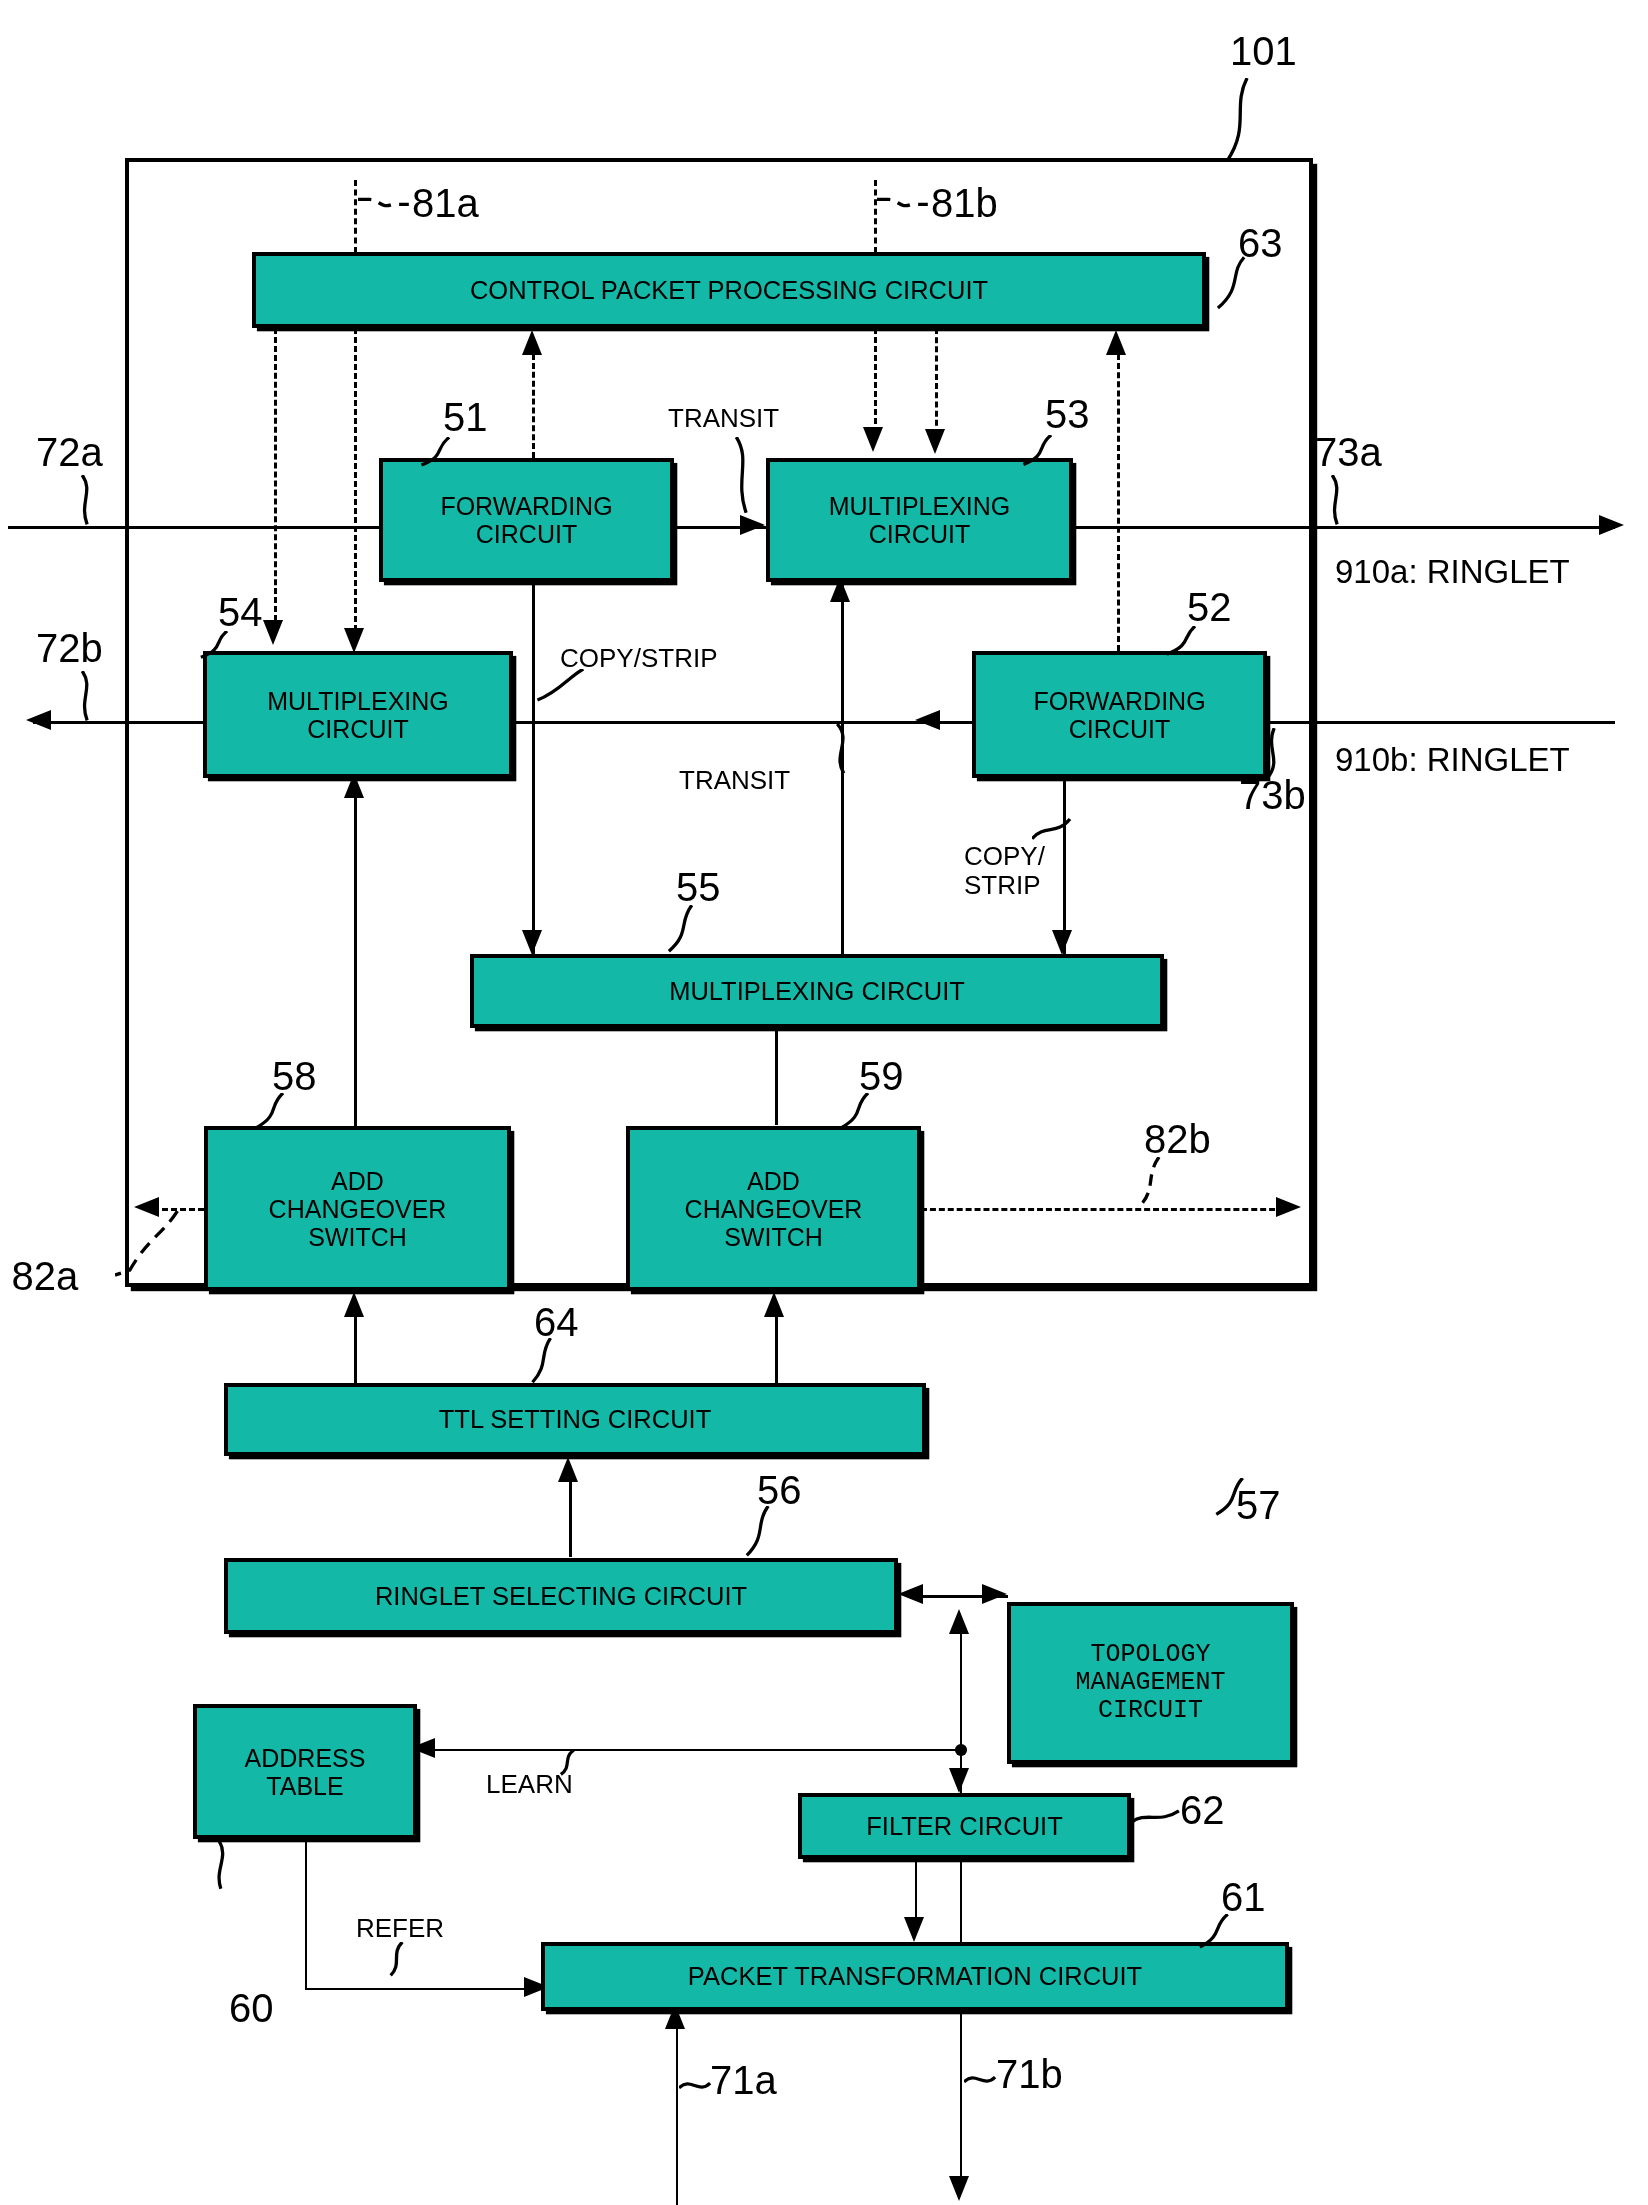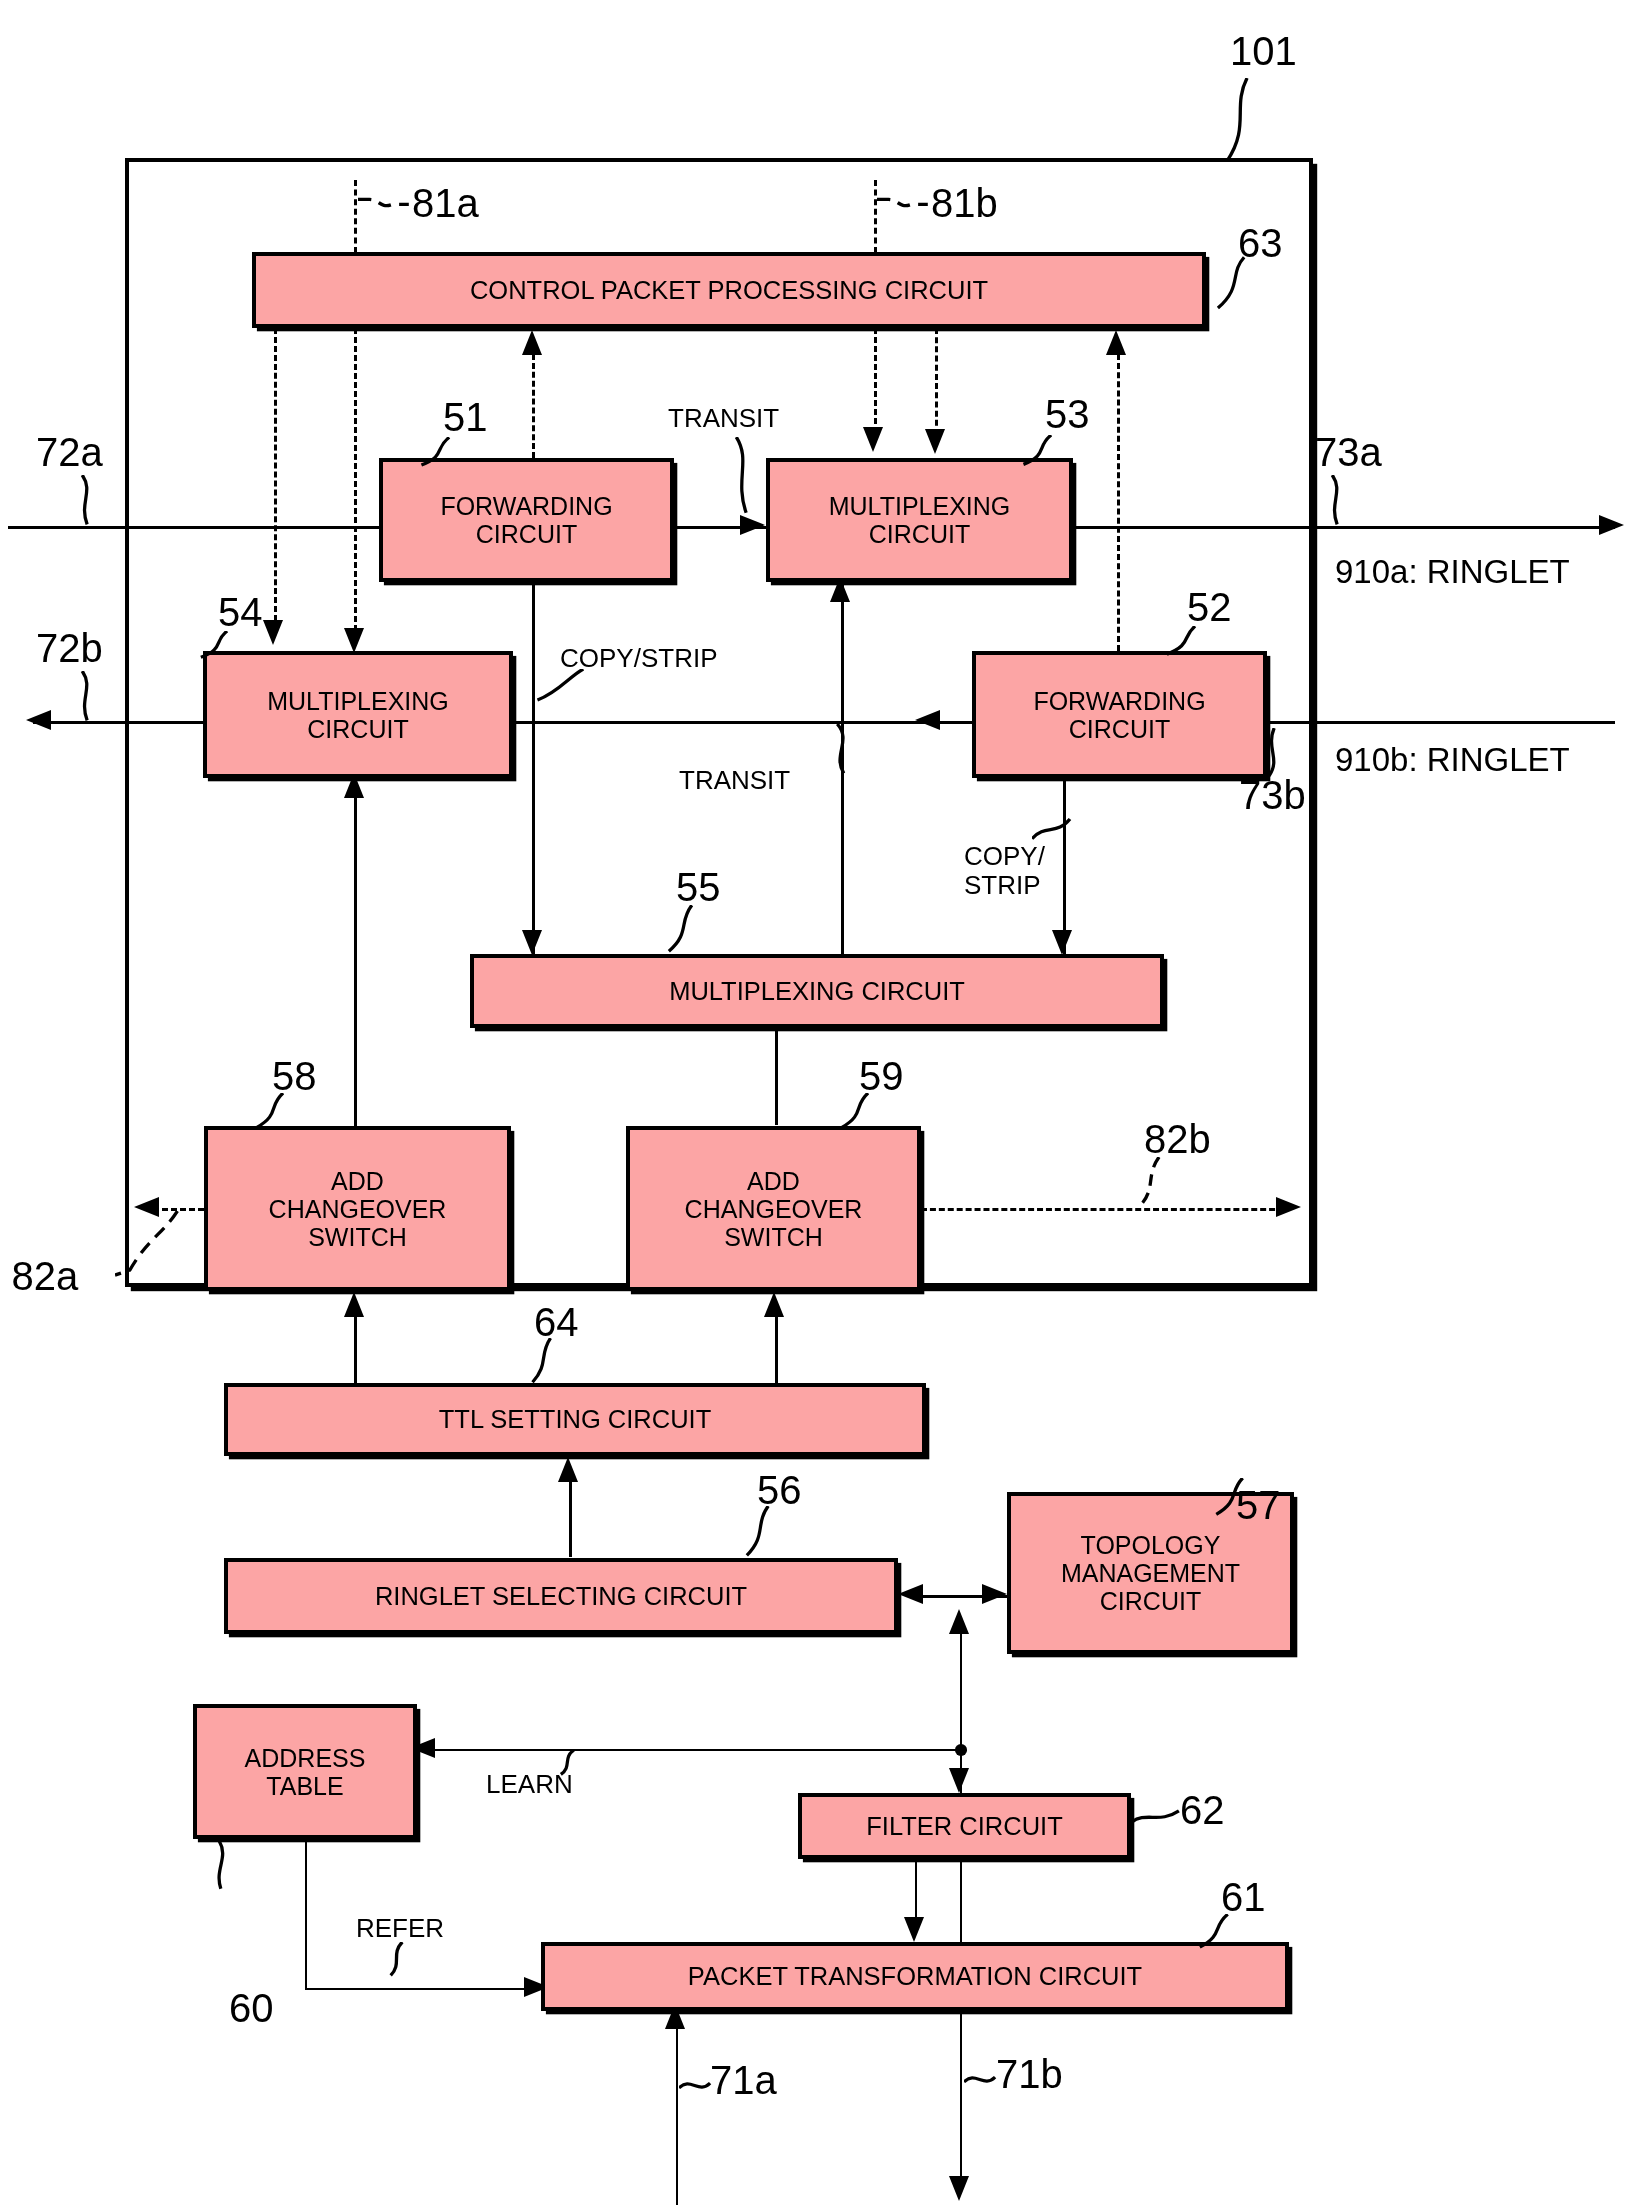--- a/index.html
+++ b/index.html
@@ -13,21 +13,21 @@
   }
 
   
   .outer{
     position:absolute;border:4.1px solid #000;background:transparent;
     box-shadow:5px 5px 0 -0.8px #000;
   }
 
   
   .box{
-    position:absolute;border:4.1px solid #000;background:#fca5a5;
+    position:absolute;border:4.1px solid #000;background:#14b8a6;
     display:flex;align-items:center;justify-content:center;text-align:center;
     font-size:25px;line-height:1.12;font-weight:normal;
     box-shadow:4.1px 4.1px 0 -0.8px #000;
     box-sizing:border-box;padding:1.6px 3.3px;
     z-index:6;
   }
   .box.big{font-size:25.5px;}
 
   
   .ref{
@@ -167,21 +167,21 @@
   </svg>
 
   <div class="box big" style="left:224px;top:1558px;width:674px;height:76px;">
     <span>RINGLET SELECTING CIRCUIT</span>
   </div>
   <div class="ref" style="left:757px;top:1470px;">56</div>
   <svg class="lead" style="left:740px;top:1506px;width:40px;height:51px;" viewBox="0 0 48 62" width="40" height="51">
     <path d="M34 0 C 18 22, 32 36, 8 60" stroke="#000" stroke-width="4" fill="none"></path>
   </svg>
 
-  <div class="box" style="left:1007px;top:1492px;width:287px;height:162px;">
+  <div class="box" style="left:1007px;top:1602px;width:287px;height:162px;font-family:Liberation Mono, monospace;">
     <span>
       <span>TOPOLOGY</span><br>
       <span>MANAGEMENT</span><br>
       <span>CIRCUIT</span>
     </span>
   </div>
   <div class="ref" style="left:1236px;top:1441px;margin-top:44px;">57</div>
   <svg class="lead" style="left:1208px;top:1478px;width:43px;height:38px;" viewBox="0 0 52 46" width="43" height="38">
     <path d="M42 0 C 26 16, 38 28, 10 44" stroke="#000" stroke-width="4" fill="none"></path>
   </svg>

